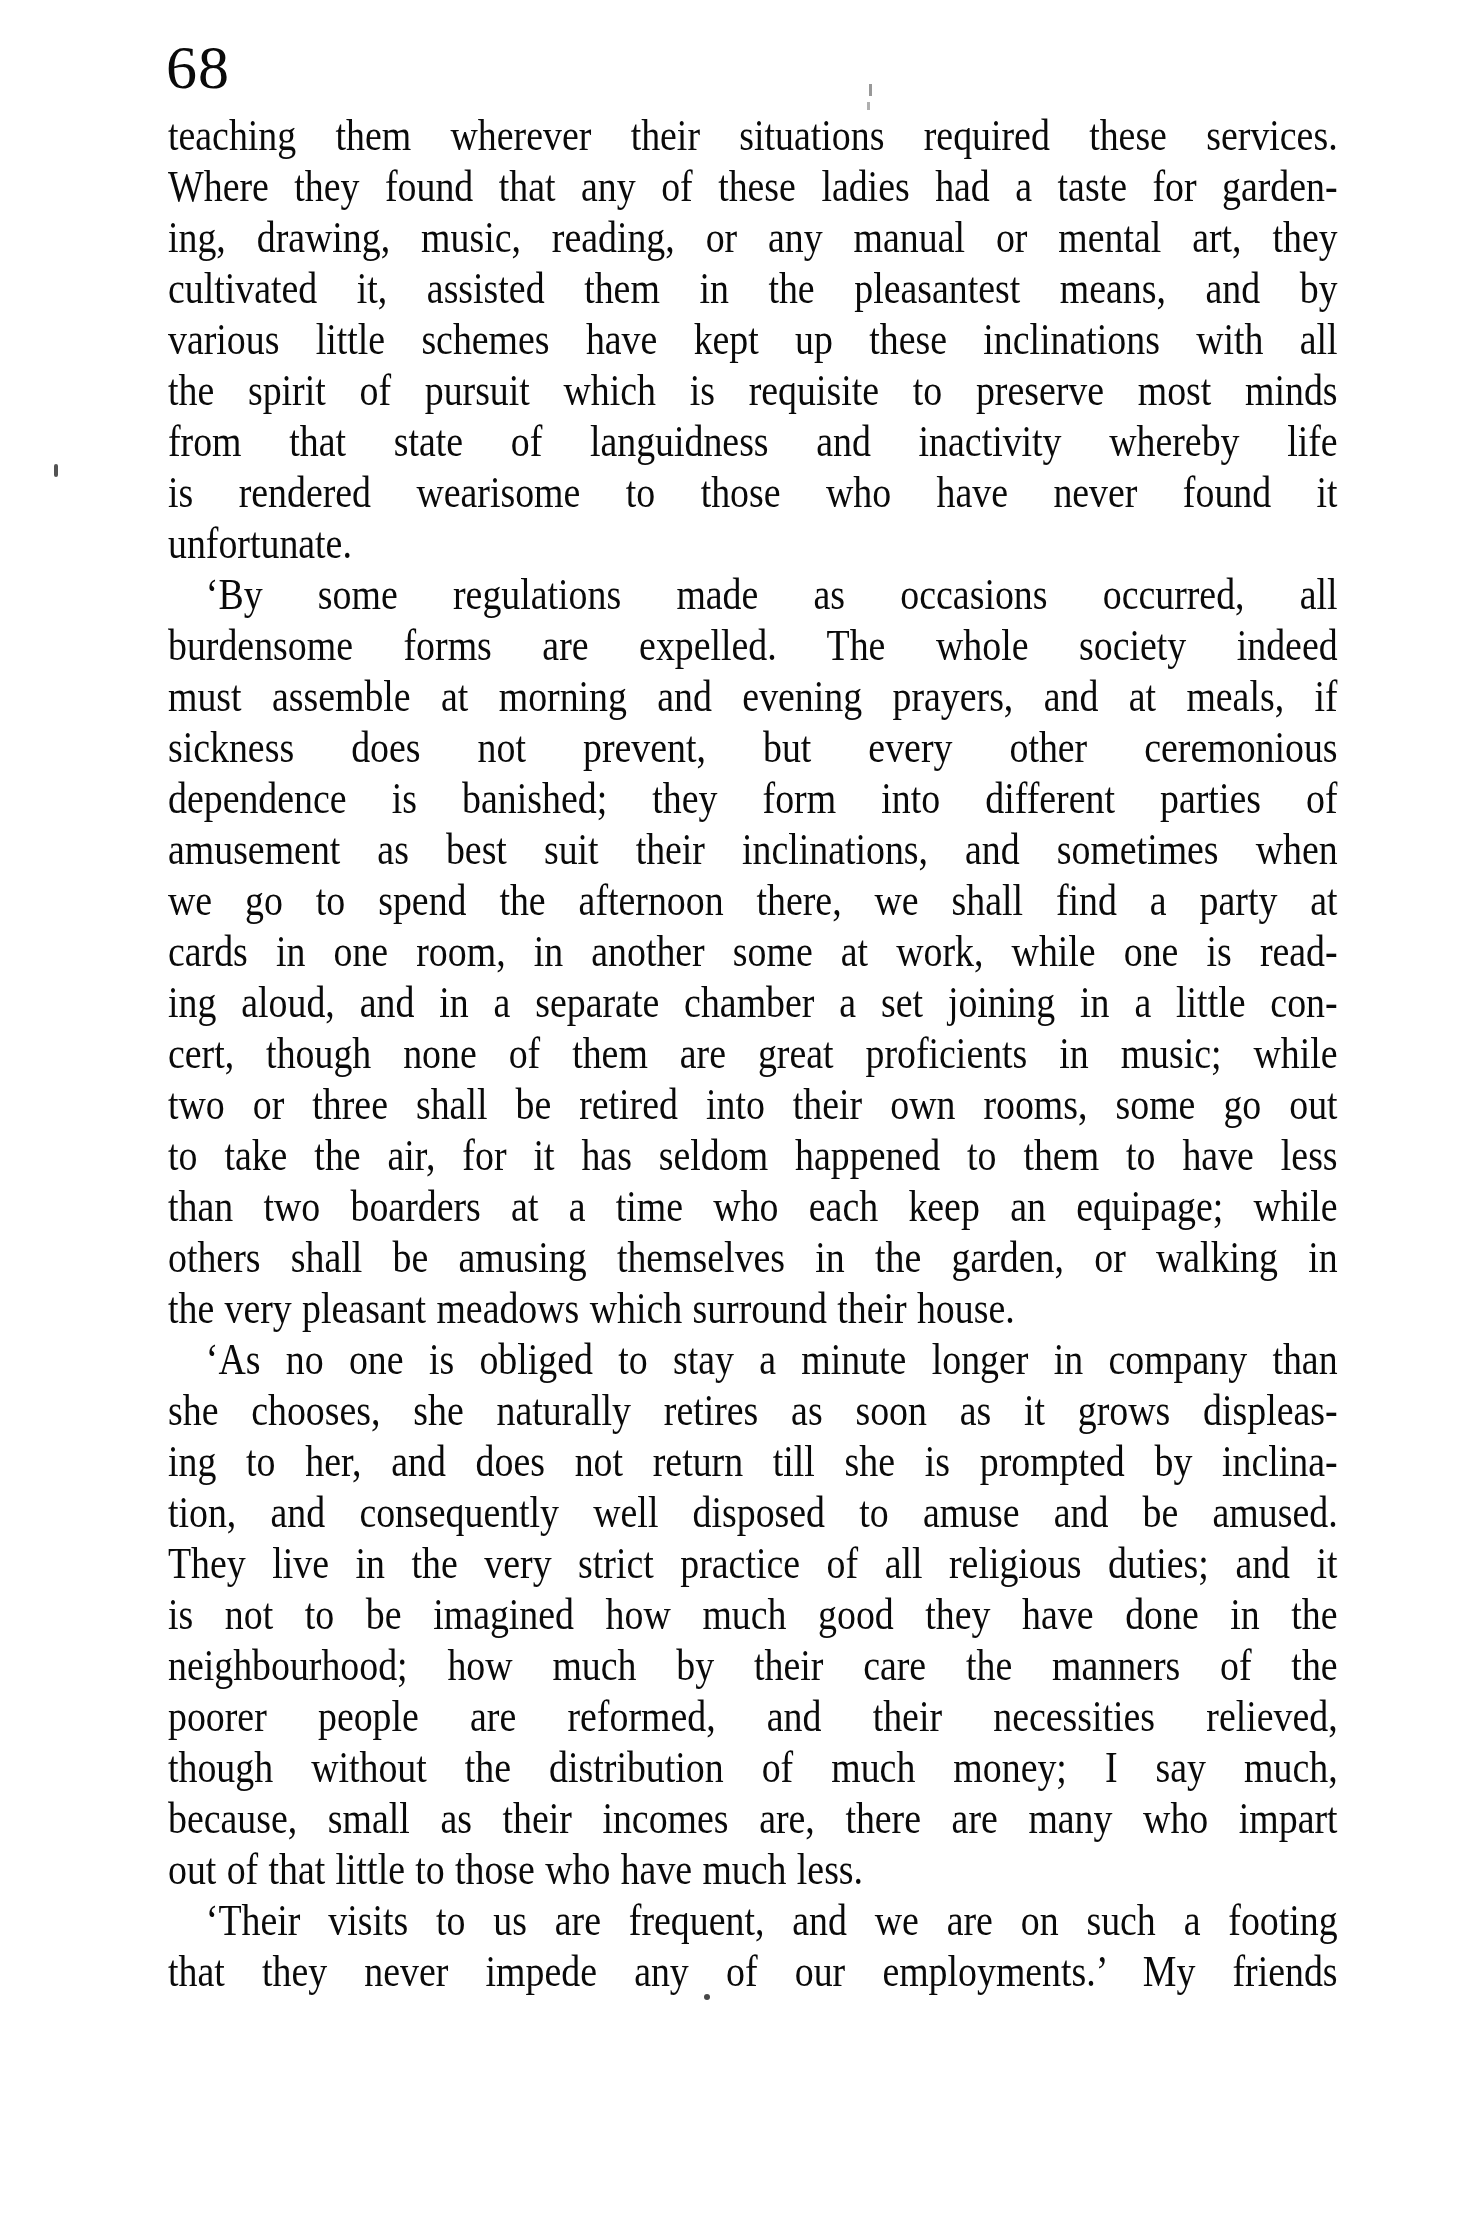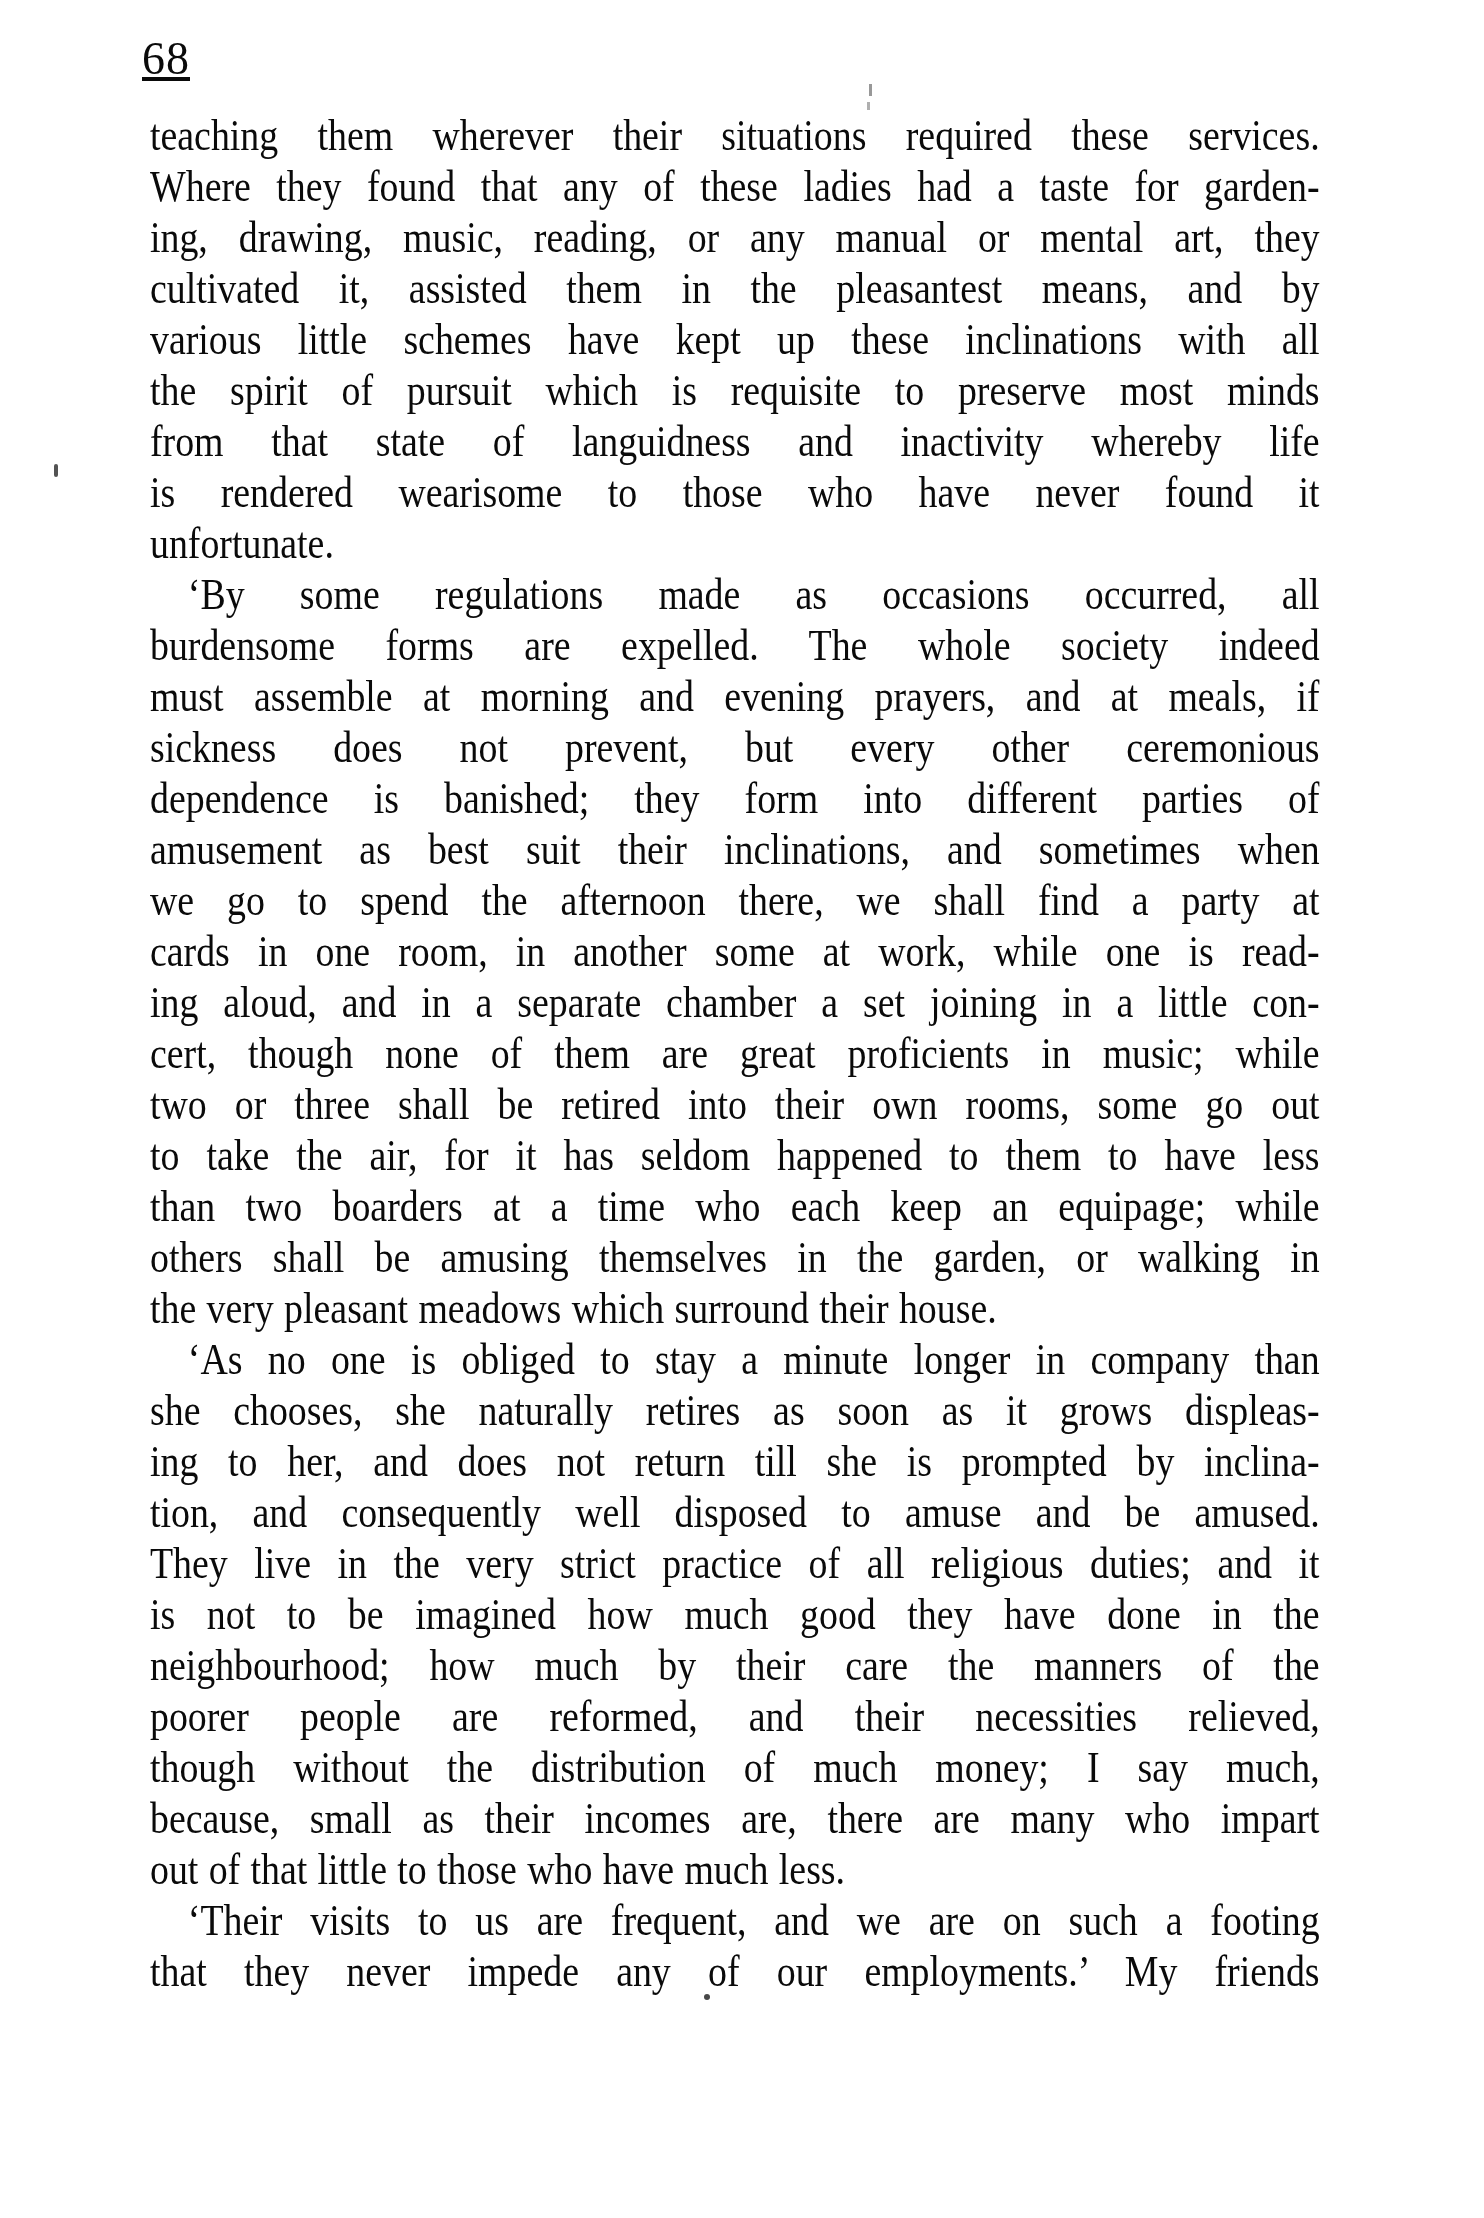--- a/index.html
+++ b/index.html
@@ -11,30 +11,29 @@
     position: relative;
     width: 1484px;
     height: 2218px;
     background: #ffffff;
     font-family: "Liberation Serif", serif;
     color: #0a0a0a;
     overflow: hidden;
   }
   .page-number {
     position: absolute;
-    left: 142px;
+    left: 166px;
     top: 36px;
-    font-size: 46px;
+    font-size: 62px;
     line-height: 1;
     letter-spacing: 1px;
-    text-decoration: underline;
   }
   .text-block {
     position: absolute;
-    left: 150px;
+    left: 168px;
     top: 110px;
     width: 1170px;
   }
   .line {
     width: 1360px;              
     transform: scaleX(0.86);
     transform-origin: 0 0;
     font-size: 44px;
     line-height: 51px;
     height: 51px;

